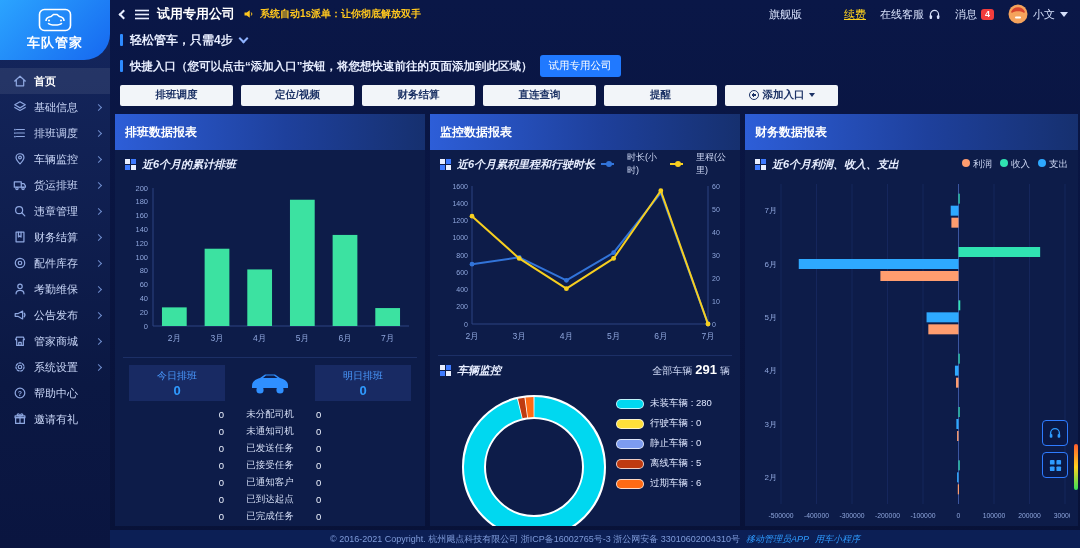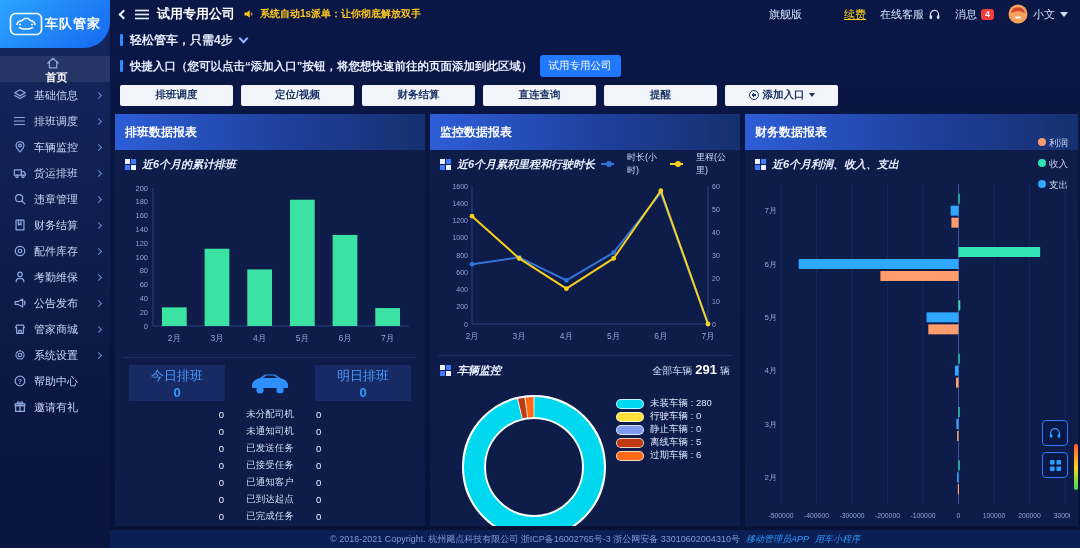--- a/index.html
+++ b/index.html
@@ -2,25 +2,25 @@
 <html><head>
 <meta charset="utf-8">
 <style>
   * { margin:0; padding:0; box-sizing:border-box; }
   html,body { width:1080px; height:548px; overflow:hidden; }
   body { font-family:"Liberation Sans", sans-serif; background:#070f33; color:#dfe7ff; }
   .app { width:1080px; height:548px; display:flex; position:relative; background:linear-gradient(180deg,#0a1747 0%,#081238 100%); }
 
   
   .sidebar { width:110px; flex:none; background:linear-gradient(180deg,#15275f 0%,#0b1843 70%,#0a1540 100%); display:flex; flex-direction:column; }
-  .logo { height:48px; background:linear-gradient(135deg,#2ba4ff 0%,#1668f0 100%); border-radius:0 0 26px 0; display:flex; flex-direction:row; align-items:center; justify-content:center; gap:2px; }
+  .logo { height:60px; background:linear-gradient(135deg,#2ba4ff 0%,#1668f0 100%); border-radius:0 0 26px 0; display:flex; flex-direction:column; align-items:center; justify-content:center; gap:2px; }
   .logo-title { color:#fff; font-size:13px; font-weight:bold; letter-spacing:1px; }
   .sb-menu { flex:1; padding-top:8px; }
   .sb-item { height:26px; display:flex; align-items:center; padding:0 9px 0 12px; cursor:pointer; color:#c9d6f7; font-size:11px; }
-  .sb-item.active { background:rgba(255,255,255,0.08); color:#ffffff; font-weight:bold;flex-direction:column; }
+  .sb-item.active { background:rgba(255,255,255,0.08); color:#ffffff; font-weight:bold; }
   .sb-ic { width:15px; height:15px; margin-right:7px; display:inline-flex; align-items:center; justify-content:center; }
   .sb-ic svg { width:14px; height:14px; }
   .sb-lb { flex:1; white-space:nowrap; }
   .chev { width:5px; height:5px; border-top:1.5px solid #6f8ccd; border-right:1.5px solid #6f8ccd; transform:rotate(45deg); flex:none; }
 
   
   .main { flex:1; display:flex; flex-direction:column; min-width:0; }
 
   .topbar { height:28px; display:flex; align-items:center; padding:0 12px 0 10px; gap:8px; }
   .back-ic { width:7px; height:7px; border-left:2px solid #e8eeff; border-top:2px solid #e8eeff; transform:rotate(-45deg); }
@@ -61,39 +61,39 @@
   .sub-row { height:24px; flex:none; display:flex; align-items:center; gap:6px; padding:0 10px; margin-top:2px; }
   .grid-ic { display:inline-grid; grid-template-columns:5px 5px; grid-template-rows:5px 5px; gap:1px; }
   .grid-ic i { display:block; }
   .grid-ic i:nth-child(1){ background:#e9efff; } .grid-ic i:nth-child(2){ background:#3f7bff; }
   .grid-ic i:nth-child(3){ background:#3f7bff; } .grid-ic i:nth-child(4){ background:#e9efff; }
   .sub-title { font-size:11px; font-weight:bold; color:#e8eeff; white-space:nowrap;font-style:italic; }
   .divider { height:1px; background:#1c2f66; margin:3px 8px; flex:none; }
 
   .legend-line { margin-left:auto; display:flex; align-items:center; gap:9px; font-size:9px; color:#cfd9f5; }
   .legend-line .li { display:flex; align-items:center; gap:13px; }
-  .legend-dots { margin-left:auto; display:flex; align-items:center; gap:8px; font-size:9.5px; color:#cfd9f5;flex-direction:column; }
+  .legend-dots { margin-left:auto; display:flex; align-items:center; gap:8px; font-size:9.5px; color:#cfd9f5; }
   .dot { width:8px; height:8px; border-radius:50%; display:inline-block; margin-right:3px; }
 
   .boxes { display:flex; align-items:center; justify-content:space-between; padding:4px 14px 2px 14px; flex:none; }
   .stat-box { width:96px; height:36px; background:#182a63; display:flex; flex-direction:column; align-items:center; justify-content:center; cursor:pointer; }
-  .stat-box .lb { font-size:13px; color:#4a9aff; }
+  .stat-box .lb { font-size:10px; color:#4a9aff; }
   .stat-box .vl { font-size:13px; font-weight:bold; color:#2f9bff; }
   .stat-rows { padding:3px 0; }
   .stat-row { display:flex; align-items:center; justify-content:center; height:17px; font-size:9.5px; }
   .stat-row .v { width:95px; color:#eef3ff; }
   .stat-row .v.l { text-align:right; }
   .stat-row .v.r { text-align:left; }
   .stat-row .lab { width:92px; text-align:center; color:#d5def5; }
 
   .veh-row { display:flex; align-items:center; gap:6px; padding:0 10px; height:22px; flex:none; }
   .veh-total { margin-left:auto; font-size:10px; color:#cfd9f5; display:flex; align-items:baseline; gap:3px; }
   .veh-total b { font-size:13px; color:#fff; }
   .donut-area { flex:1; display:flex; align-items:flex-start; padding:4px 6px 0 8px; min-height:0; }
-  .donut-legend { display:flex; flex-direction:column; padding-top:12px; }
+  .donut-legend { display:flex; flex-direction:column; gap:7px; padding-top:12px; }
   .dl-item { display:flex; align-items:center; gap:6px; font-size:9.5px; color:#dfe7ff; }
   .dl-chip { width:28px; height:10px; border-radius:5px; border:1px solid rgba(255,255,255,0.75); flex:none; }
 
   .chart-wrap { padding:0 8px; flex:none; }
   svg text { font-family:"Liberation Sans", sans-serif; }
 
   
   .footer { height:18px; flex:none; background:#0c1f55; display:flex; align-items:center; justify-content:center; gap:6px; font-size:9px; color:#7f9bd9; }
   .footer .lnk { color:#2e9bff; cursor:pointer;font-style:italic; }
 

